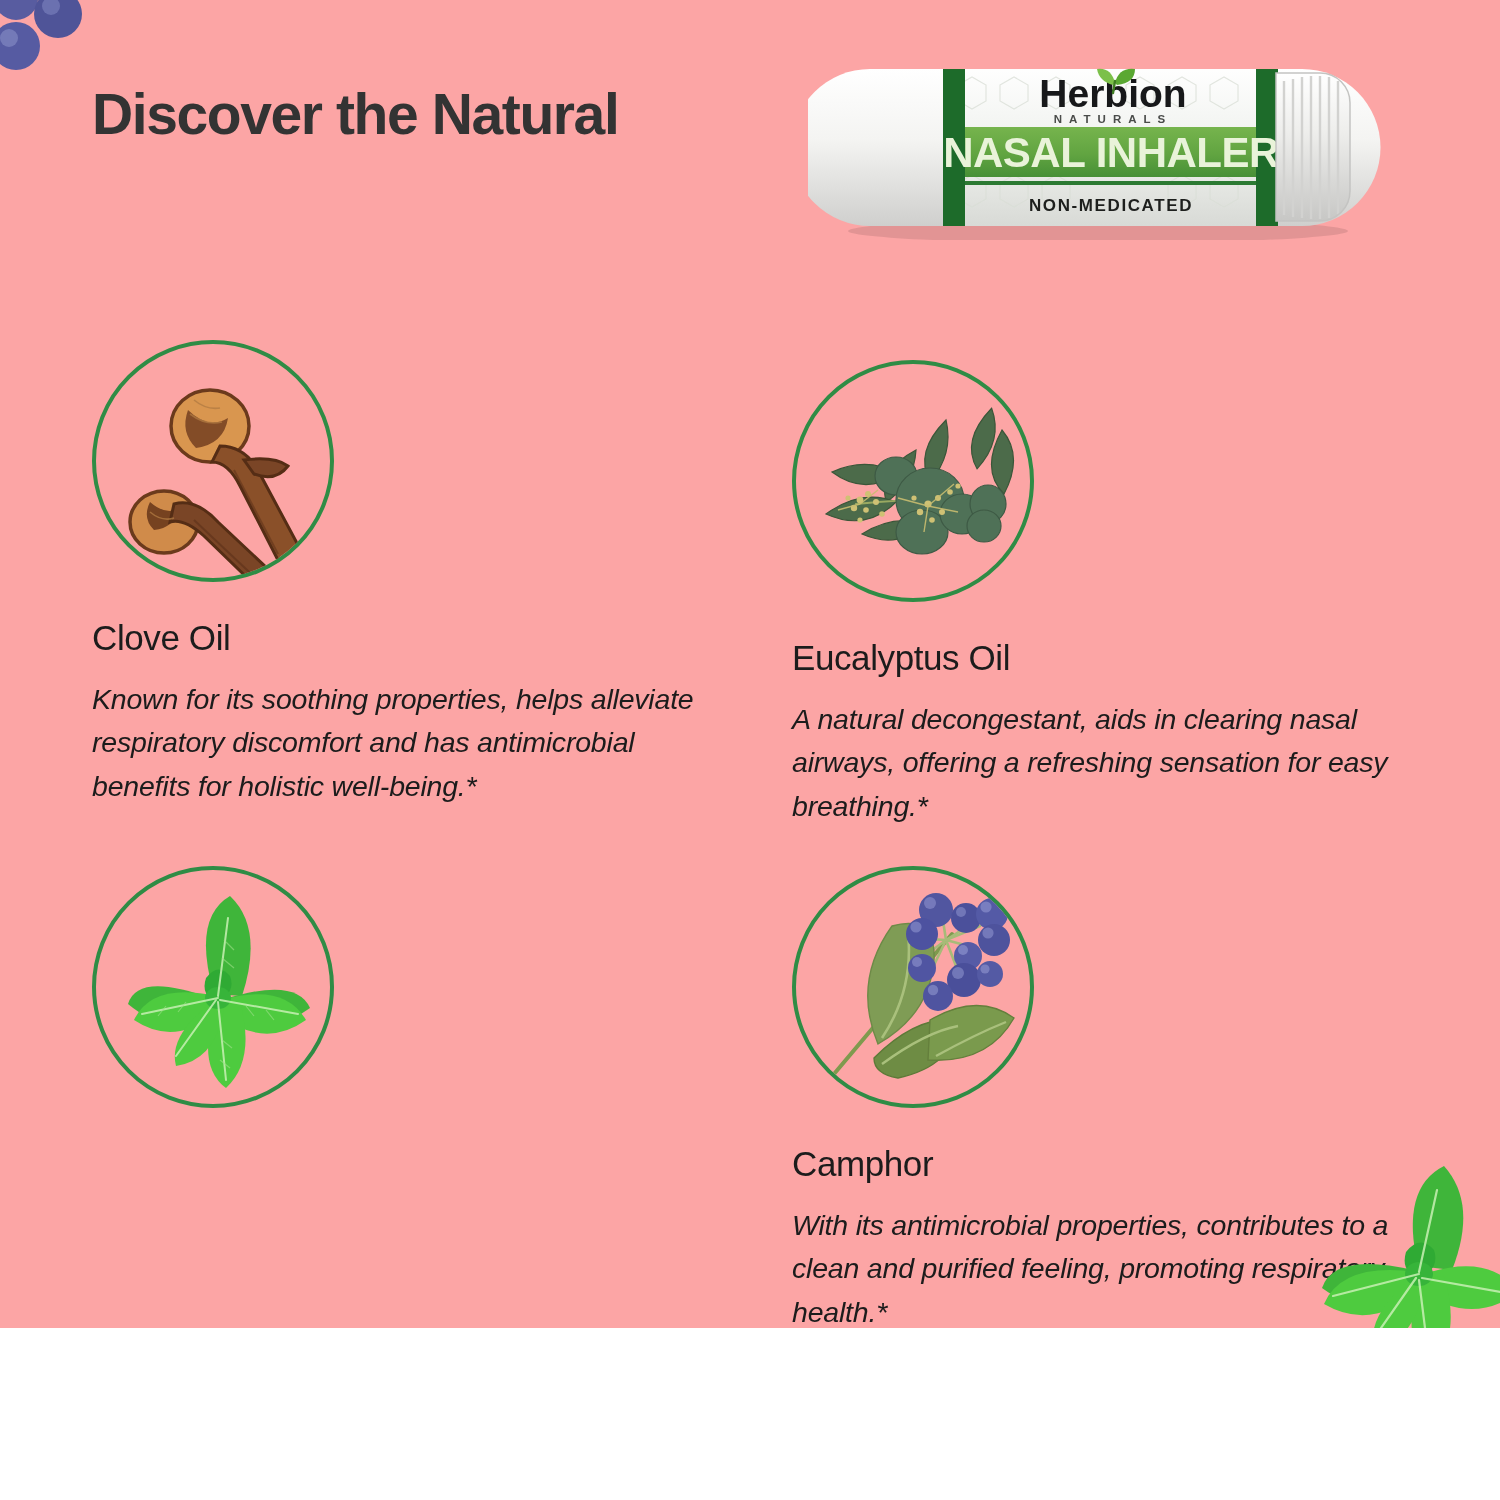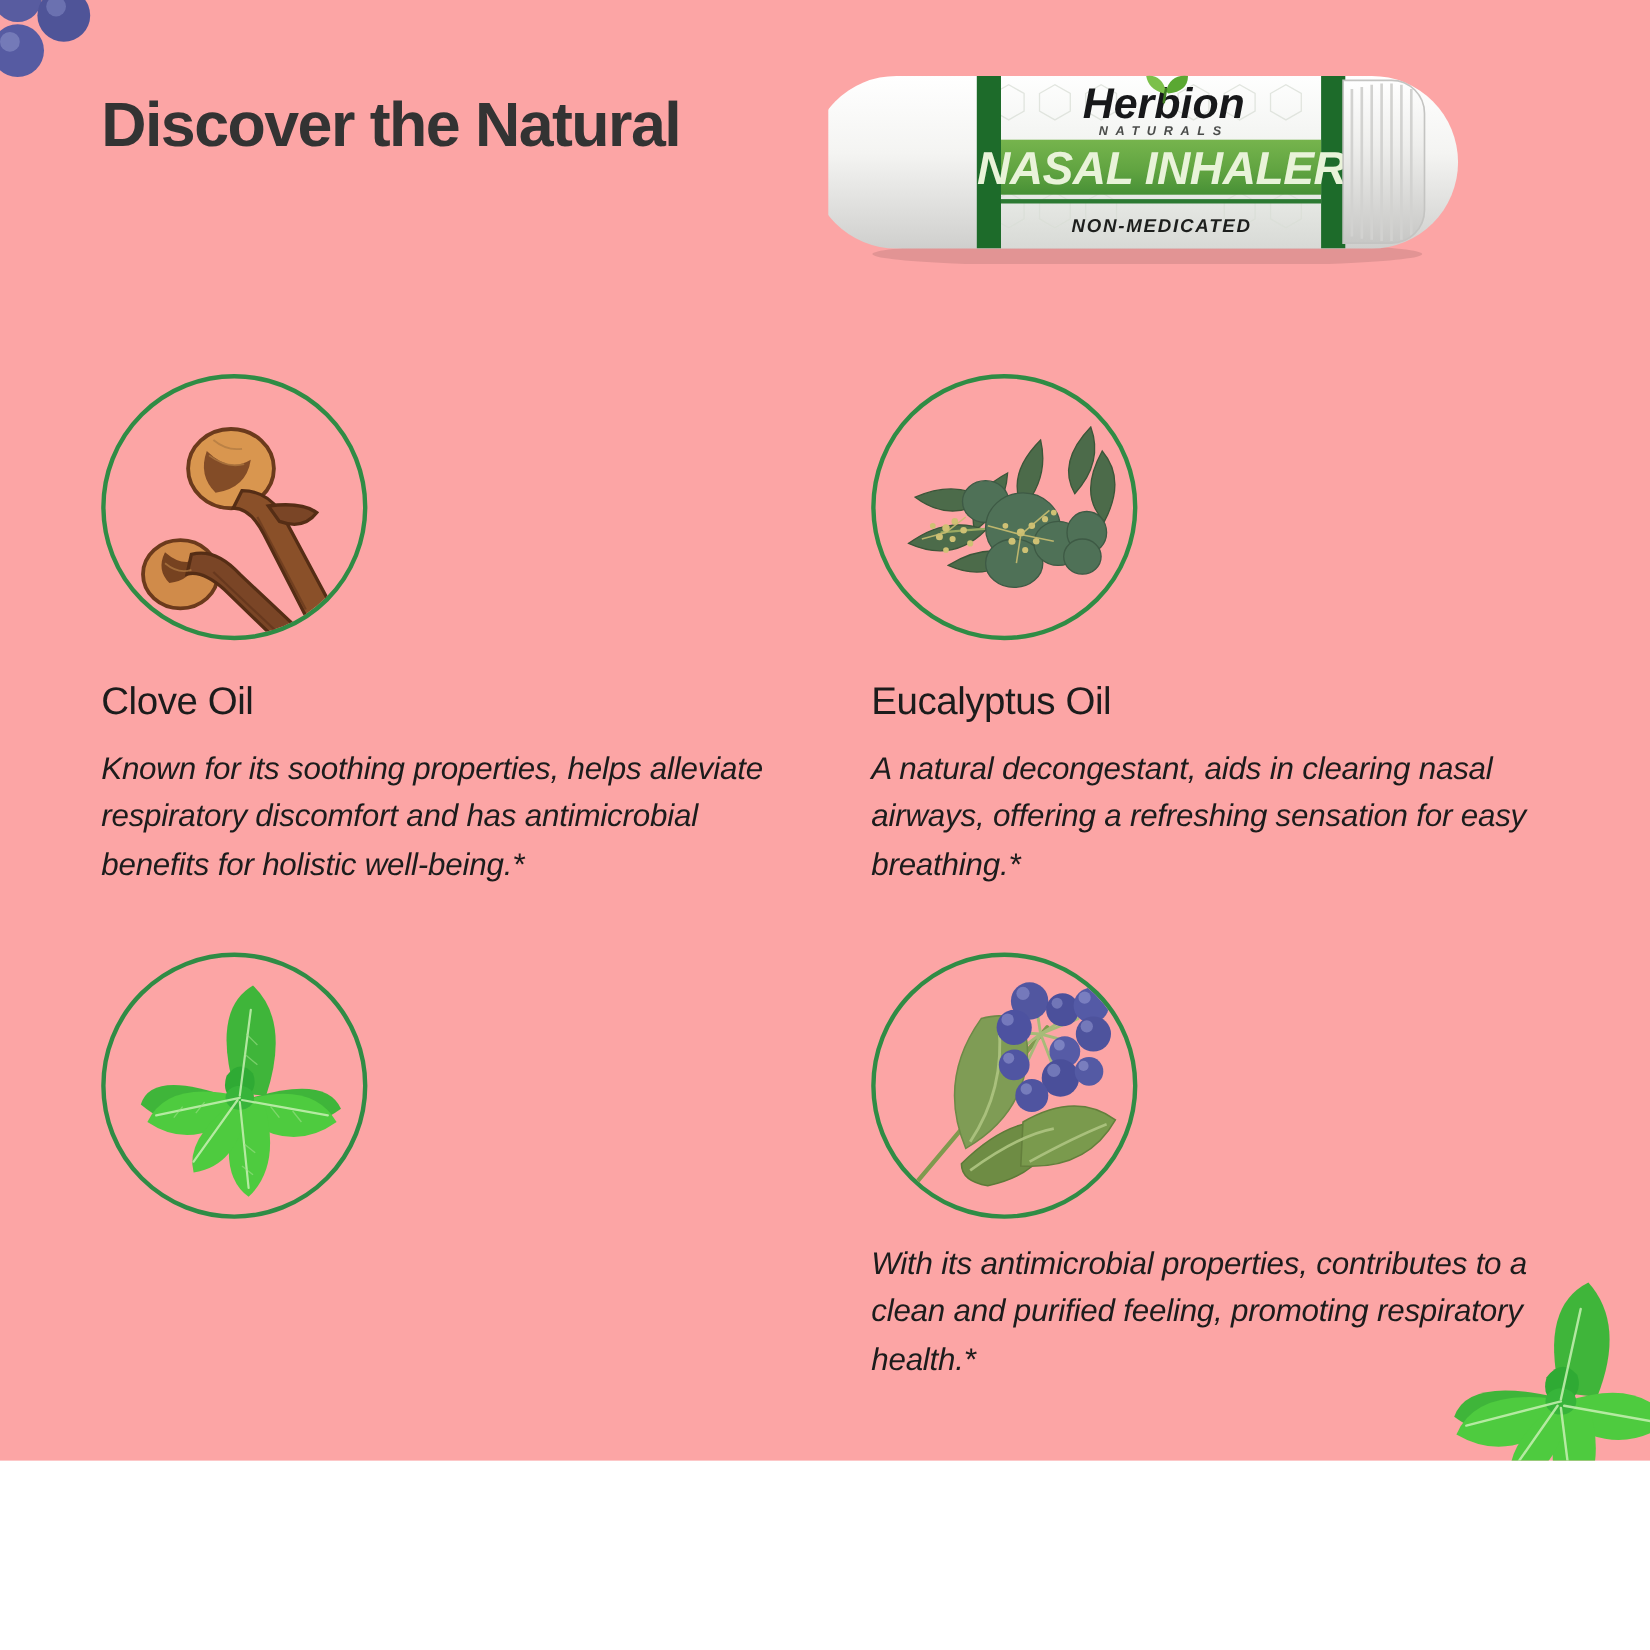--- a/index.html
+++ b/index.html
@@ -33,34 +33,33 @@
     font-size: 57px;
     font-weight: bold;
     line-height: 1.14;
     letter-spacing: -1.4px;
     color: #333333;
   }
 
   
   #product {
     position: absolute;
-    left: 753px;
+    left: 808px;
     top: 55px;
     width: 580px;
     height: 185px;
-    font-style: italic;
   }
 
   
   .feature {
     position: absolute;
     width: 660px;
   }
   #feature-clove      { left: 92px;  top: 340px; }
-  #feature-eucalyptus { left: 792px; top: 340px; }
+  #feature-eucalyptus { left: 792px; top: 360px; }
   #feature-menthol    { left: 92px;  top: 866px; }
   #feature-camphor    { left: 792px; top: 866px; }
 
   .icon-circle {
     position: relative;
     width: 242px;
     height: 242px;
     border: 4px solid #2f8c45;
     border-radius: 50%;
     box-sizing: border-box;
@@ -393,20 +392,21 @@
             <circle cx="168" cy="110" r="17" fill="#4a4f9a"></circle>
               <circle cx="162" cy="103" r="6" fill="#7f84c1" opacity="0.75"></circle>
             <circle cx="194" cy="104" r="13" fill="#545aa4"></circle>
               <circle cx="189" cy="99" r="4.6" fill="#868bc7" opacity="0.75"></circle>
             <circle cx="142" cy="126" r="15" fill="#4f54a0"></circle>
               <circle cx="137" cy="120" r="5.2" fill="#8389c5" opacity="0.75"></circle>
           </g>
         </g>
       </svg>
     </div>
+    <div class="feature-title">Camphor</div>
     <div class="feature-desc">With its antimicrobial properties, contributes to a clean and purified feeling, promoting respiratory health.*</div>
   </div>
 
   <div class="corner-deco" id="deco-mint">
     <svg width="230" height="210" viewBox="0 0 230 210">
       <g fill="#3fb53a">
         <path d="M130 118 q-18 -78 26 -100 q34 38 8 104z"></path>
         <path d="M126 122 q-80 -18 -92 18 q46 34 96 4z"></path>
       </g>
       <g fill="#4ecb3f">

